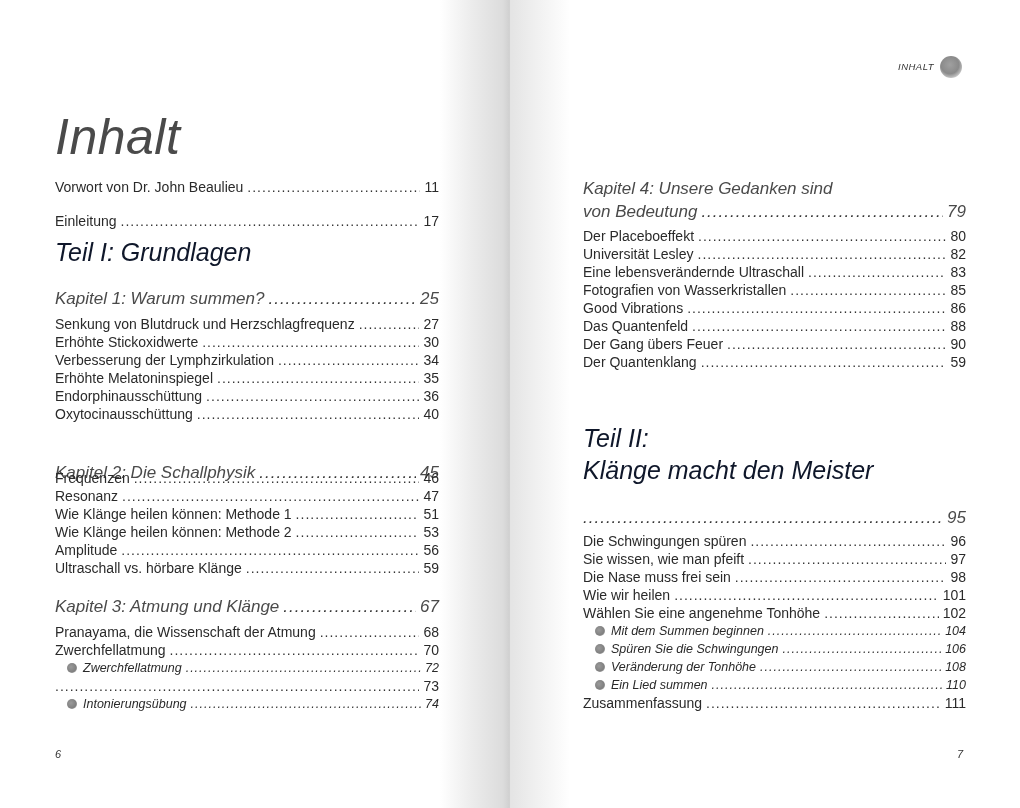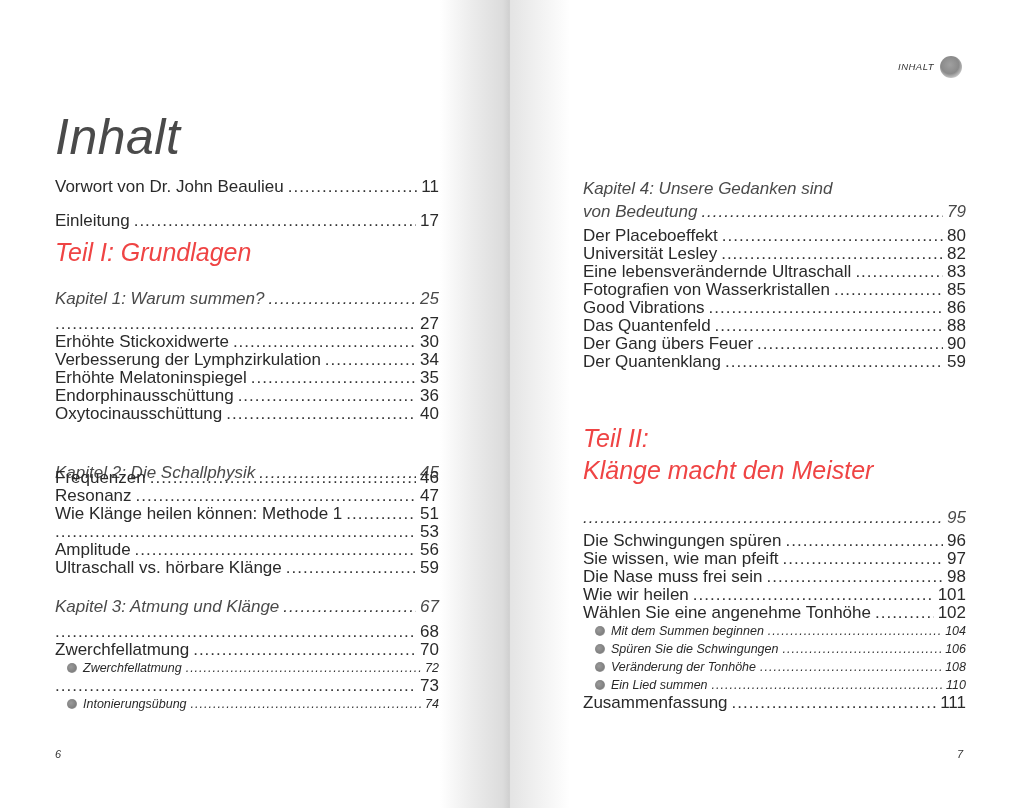--- a/index.html
+++ b/index.html
@@ -26,26 +26,26 @@
   .toc { position:absolute; }
   .toc.left { left:55px; top:0; width:384px; }
   .toc.right { left:583px; top:0; width:383px; }
 
   .big-title {
     position:absolute; left:55px; top:108px;
     font-size:50px; font-style:italic; color:#4a4a4a; font-weight:normal;
     letter-spacing:0.5px; margin:0;
   }
   .part-title {
-    position:absolute; font-size:25px; font-style:italic; color:#ef4444; margin:0; font-weight:normal;
+    position:absolute; font-size:25px; font-style:italic; color:#0f172a; margin:0; font-weight:normal;
     line-height:32px;
   }
   .row {
     position:absolute; left:0; right:0; display:flex; align-items:baseline;
-    font-size:17px; line-height:18px; color:#2a2a2a; white-space:nowrap;
+    font-size:14px; line-height:18px; color:#2a2a2a; white-space:nowrap;
   }
   .row .t { flex:0 0 auto; padding-right:4px; }
   .row .dots { flex:1 1 auto; overflow:hidden; color:#333; letter-spacing:1px; }
   .row .dots::before { content:"........................................................................................................................................................................................................"; }
   .row .p { flex:0 0 auto; padding-left:4px; }
   .row.chapter { font-size:17px; font-style:italic; color:#4a4a4a; line-height:22px; }
   .row.chapter .p { font-size:17px; }
   .row.sub { font-style:italic; padding-left:28px; font-size:12.5px;justify-content:flex-end; }
   .bullet {
     position:absolute; left:12px; top:4px; width:10px; height:10px; border-radius:50%;
@@ -88,20 +88,21 @@
     </div>
 
     <h2 class="part-title" style="left:0; top:236px">Teil I: Grundlagen</h2>
 
     <div class="row chapter" style="top:288px">
       <span class="t">Kapitel 1: Warum summen?</span>
         <span class="dots"></span>
         <span class="p">25</span>
     </div>
     <div class="row" style="top:315px">
+        <span class="t">Senkung von Blutdruck und Herzschlagfrequenz</span>
         <span class="dots"></span>
         <span class="p">27</span>
       </div>
     <div class="row" style="top:333px">
         <span class="t">Erhöhte Stickoxidwerte</span>
         <span class="dots"></span>
         <span class="p">30</span>
       </div>
     <div class="row" style="top:351px">
         <span class="t">Verbesserung der Lymphzirkulation</span>
@@ -138,40 +139,42 @@
         <span class="t">Resonanz</span>
         <span class="dots"></span>
         <span class="p">47</span>
       </div>
     <div class="row" style="top:505px">
         <span class="t">Wie Klänge heilen können: Methode 1</span>
         <span class="dots"></span>
         <span class="p">51</span>
       </div>
     <div class="row" style="top:523px">
+        <span class="t">Wie Klänge heilen können: Methode 2</span>
         <span class="dots"></span>
         <span class="p">53</span>
       </div>
     <div class="row" style="top:541px">
         <span class="t">Amplitude</span>
         <span class="dots"></span>
         <span class="p">56</span>
       </div>
     <div class="row" style="top:559px">
         <span class="t">Ultraschall vs. hörbare Klänge</span>
         <span class="dots"></span>
         <span class="p">59</span>
       </div>
 
     <div class="row chapter" style="top:596px">
       <span class="t">Kapitel 3: Atmung und Klänge</span>
         <span class="dots"></span>
         <span class="p">67</span>
     </div>
     <div class="row" style="top:623px">
+        <span class="t">Pranayama, die Wissenschaft der Atmung</span>
         <span class="dots"></span>
         <span class="p">68</span>
       </div>
     <div class="row" style="top:641px">
         <span class="t">Zwerchfellatmung</span>
         <span class="dots"></span>
         <span class="p">70</span>
       </div>
     <div class="row sub" style="top:659px">
         <span class="bullet"></span>

